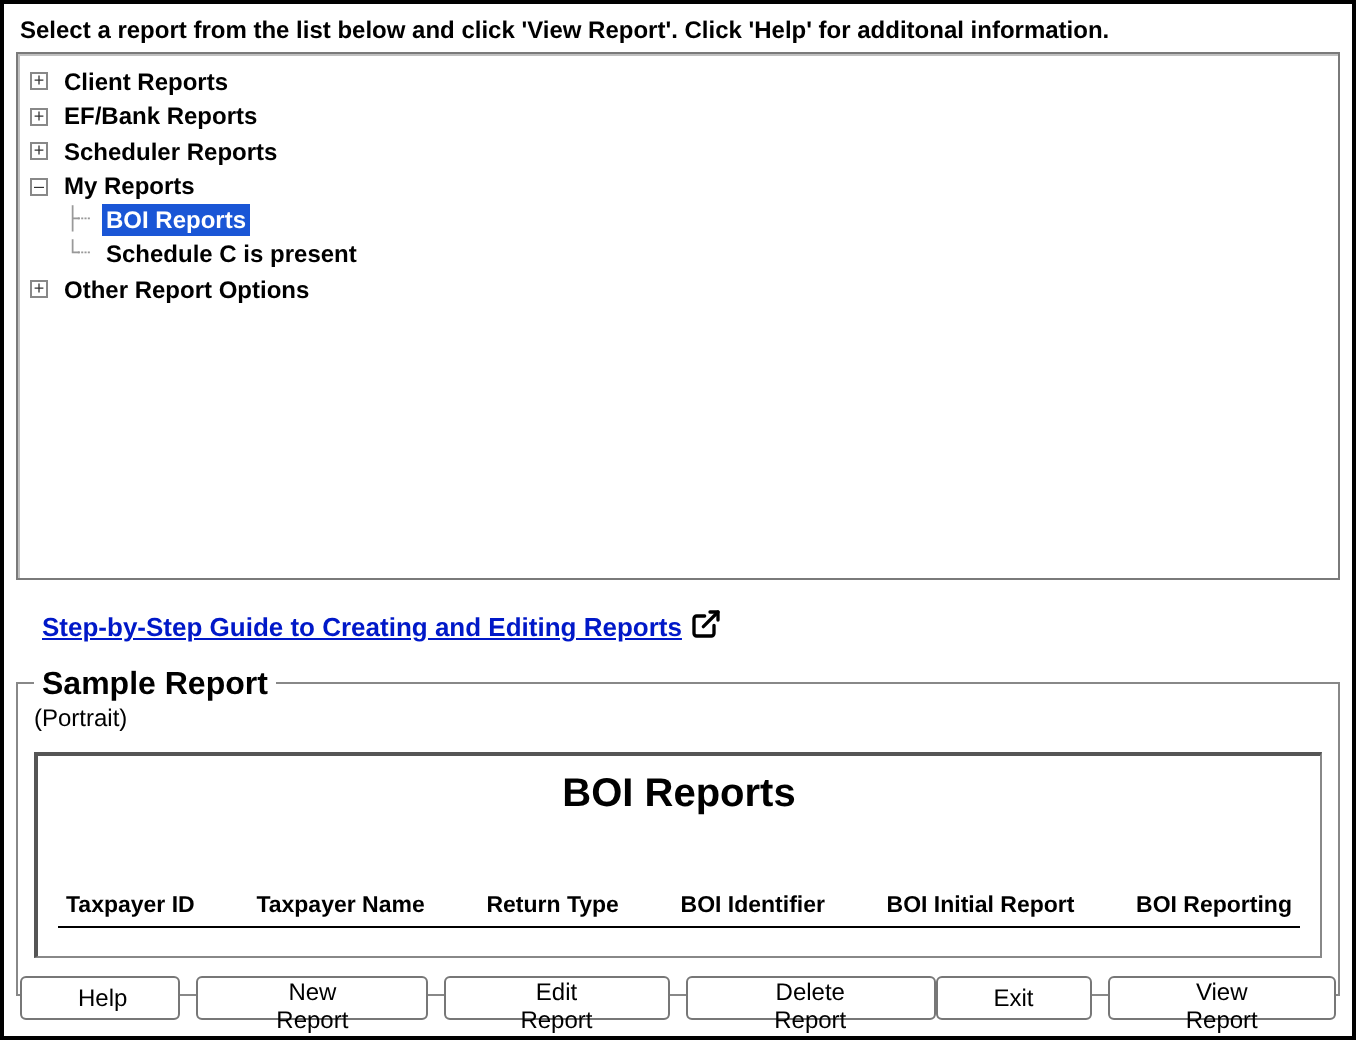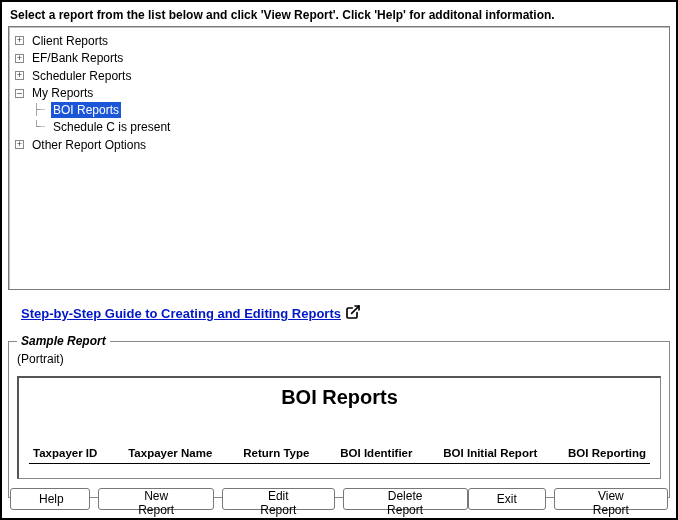--- a/index.html
+++ b/index.html
@@ -44,21 +44,21 @@
   .branch-line {
     display: inline-block;
     width: 16px;
     color: #999;
     font-family: monospace;
     font-size: 11px;
     line-height: 16px;
     text-align: left;
     letter-spacing: -1px;
   }
-  .node-label { display: inline-block; padding: 0 2px;}
+  .node-label { display: inline-block; padding: 0 2px; font-weight: bold;}
   .selected { background: #1a56d6; color: #fff; }
   .guide-link {
     display: inline-flex;
     align-items: center;
     gap: 4px;
     margin: 14px 0 8px 13px;
   }
   .guide-link a {
     color: #0018c8;
     font-weight: bold;
@@ -72,22 +72,21 @@
     margin-top: 10px;
     padding: 10px 8px 18px 8px;
     background: #fff;
   }
   .sample-legend {
     position: absolute;
     top: -8px; left: 8px;
     background: #fff;
     padding: 0 4px;
     font-weight: bold;
-    font-size: 12px;
-    font-style: italic;
+    font-size: 16px;
   }
   .sample-desc-row {
     display: flex;
     justify-content: space-between;
     font-size: 12px;
     margin-bottom: 10px;
   }
   .table-frame {
     border: 1px solid #888;
     border-left: 2px solid #555;

